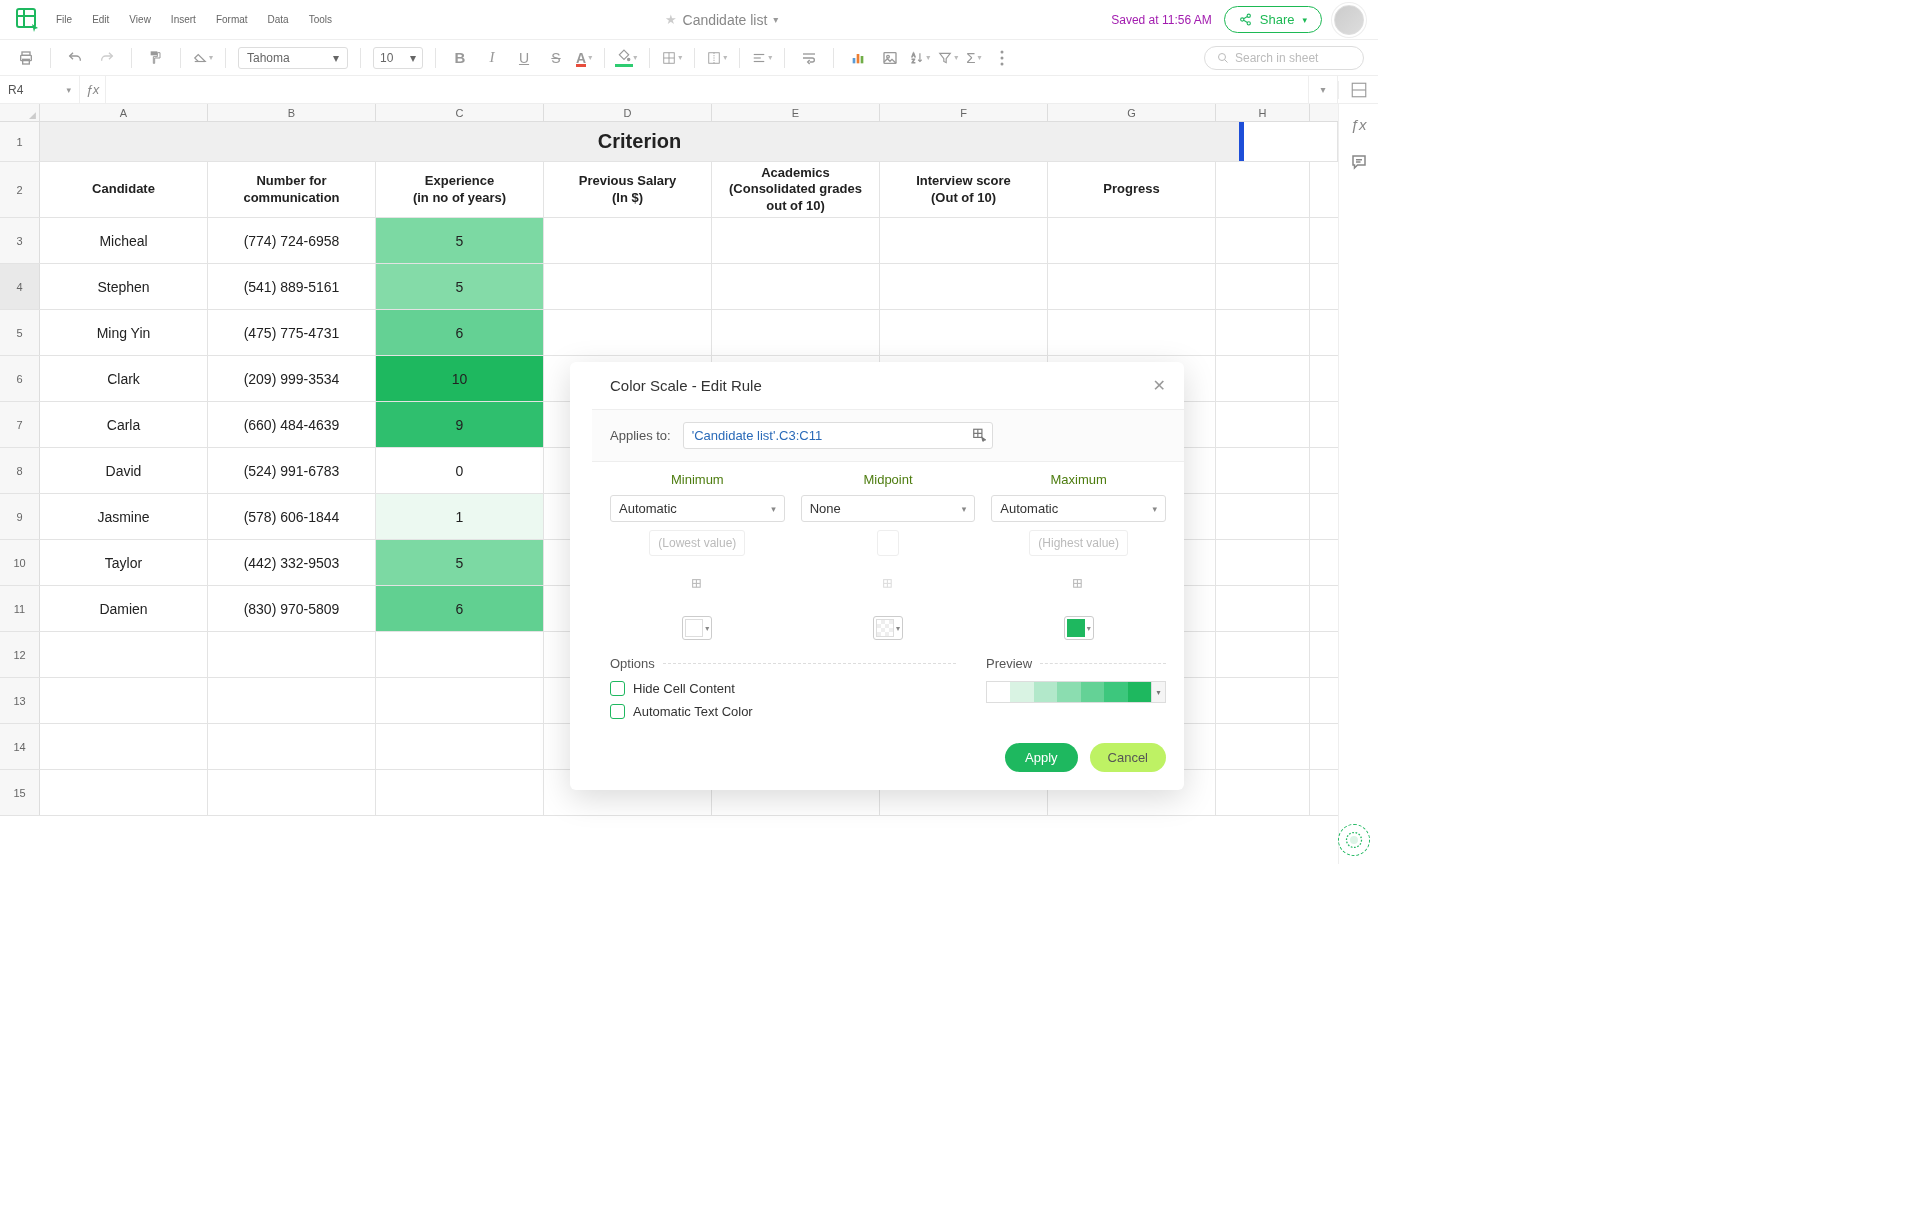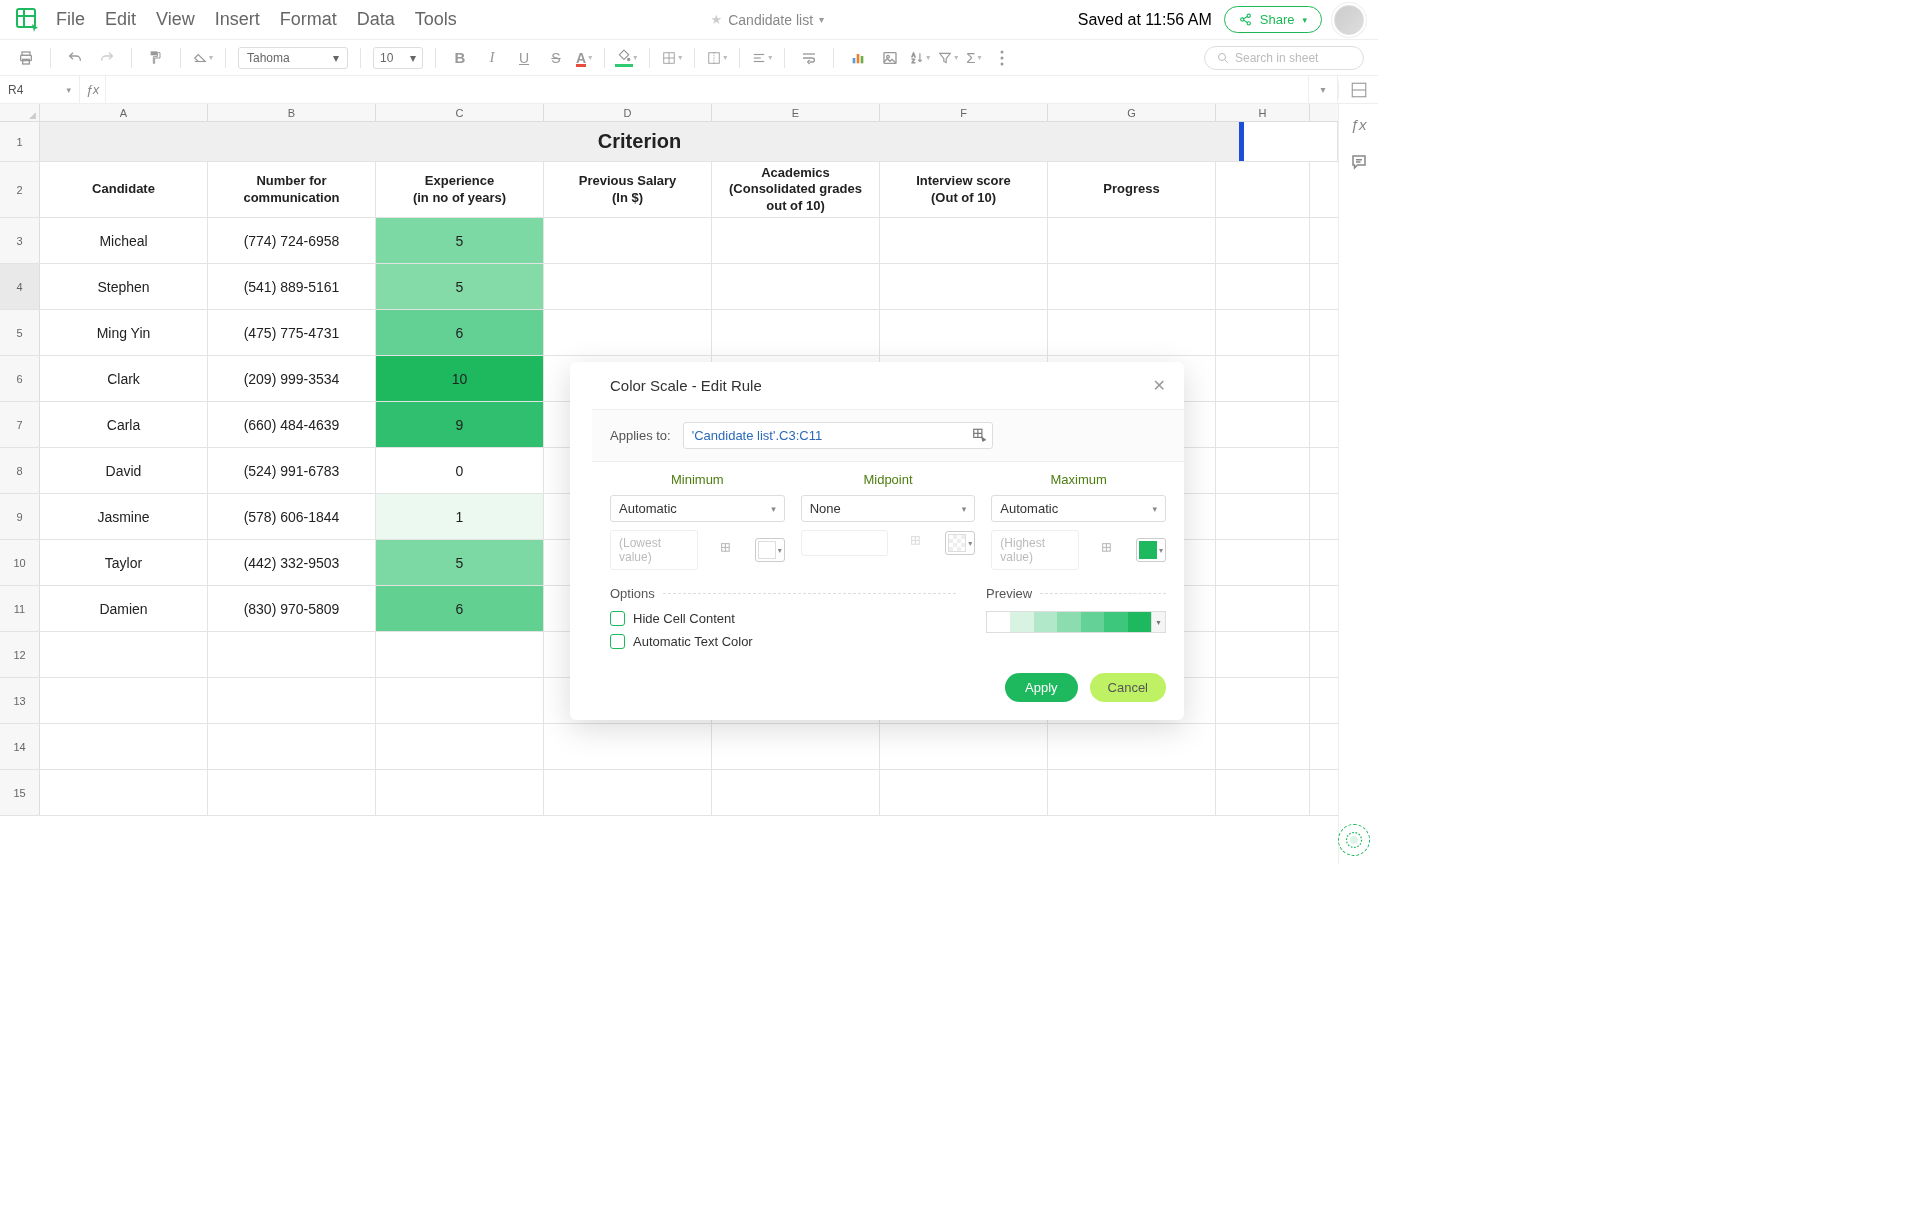--- a/index.html
+++ b/index.html
@@ -23,27 +23,27 @@
   height: 40px;
   display: flex;
   align-items: center;
   padding: 0 14px;
   border-bottom: 1px solid #eee;
 }
 .logo {
   width: 28px; height: 28px; margin-right: 14px;
   display: flex; align-items: center; justify-content: center;
 }
-.menu-items { display: flex; gap: 20px; color: #666; font-size: 18px; }
+.menu-items { display: flex; gap: 20px; color: #666; font-size: 10px; }
 .menu-items span { cursor: pointer; }
 .title-center { flex: 1; text-align: center; color: #888; font-size: 14px; display: flex; align-items: center; justify-content: center; gap: 6px; }
 .title-center .star { color: #ccc; font-size: 13px; }
 .title-center .chev { color: #999; font-size: 10px; }
 .title-right { display:flex; align-items:center; gap:12px; }
-.saved-text { color: #000000; font-size: 16px; }
+.saved-text { color: #a21caf; font-size: 12px; }
 .share-btn {
   border: 1.5px solid #1db954; color: #1db954; border-radius: 16px; padding: 5px 14px;
   font-size: 13px; display: flex; align-items: center; gap: 8px; background: #fff; cursor:pointer;
 }
 .share-btn .chev { font-size: 9px; }
 .avatar {
   width: 30px; height: 30px; border-radius: 50%; background: linear-gradient(135deg,#ccc,#ddd); border:1px solid #ddd;
   box-shadow: 0 0 0 2px #fff, 0 0 0 3px #eee;
 }
 
@@ -123,21 +123,21 @@
 .dlg-sec { background:#fbfbfb; border-top:1px solid #eee; border-bottom:1px solid #eee; padding:12px 18px; display:flex; align-items:center; gap:12px; }
 .dlg-sec label { color:#555; font-size:13px;text-align:center; }
 .range-input { flex:0 0 310px; border:1px solid #ddd; border-radius:3px; padding:5px 30px 5px 8px; color:#2a6ab8; font-size:13px; position:relative; background:#fff;}
 .range-input .range-ic { position:absolute; right:6px; top:50%; transform:translateY(-50%); color:#888; font-size:13px;}
 .dlg-body { padding:10px 18px 16px; }
 .scale-row { display:flex; gap:16px; }
 .scale-col { flex:1; display:flex; flex-direction:column; align-items:stretch; gap:8px; }
 .scale-col .lbl { text-align:center; color:#4d7c0f; font-size:13px; }
 .dd { border:1px solid #ddd; border-radius:3px; padding:5px 8px; display:flex; align-items:center; justify-content:space-between; font-size:13px; color:#333; background:#fff; cursor:pointer;}
 .dd .chev{font-size:9px; color:#888;}
-.valrow { display:flex; align-items:center; gap:22px; }
+.valrow { display:flex; align-items:center; gap:22px;flex-direction:column; }
 .valrow .ph { flex:1; border:1px solid #eee; border-radius:3px; padding:5px 8px; font-size:12px; color:#bbb; background:#fff;}
 .valrow .rng-ic { color:#bbb; font-size:13px;}
 .swatch { width:30px; height:24px; border:1px solid #ccc; border-radius:3px; display:flex; align-items:center; }
 .swatch .sq { width:18px; height:18px; margin-left:2px;}
 .swatch .chev { font-size:8px; color:#888; margin-left:2px;}
 .swatch.white .sq { background:#fff; border:1px solid #ddd;}
 .swatch.none .sq { background:repeating-conic-gradient(#eee 0% 25%, #fff 0% 50%) 50% / 8px 8px; border:1px solid #ddd;}
 .swatch.green .sq { background:#1eb85f; }
 .opts-row { display:flex; margin-top:16px; gap:30px;}
 .opts-left { flex:1; }

